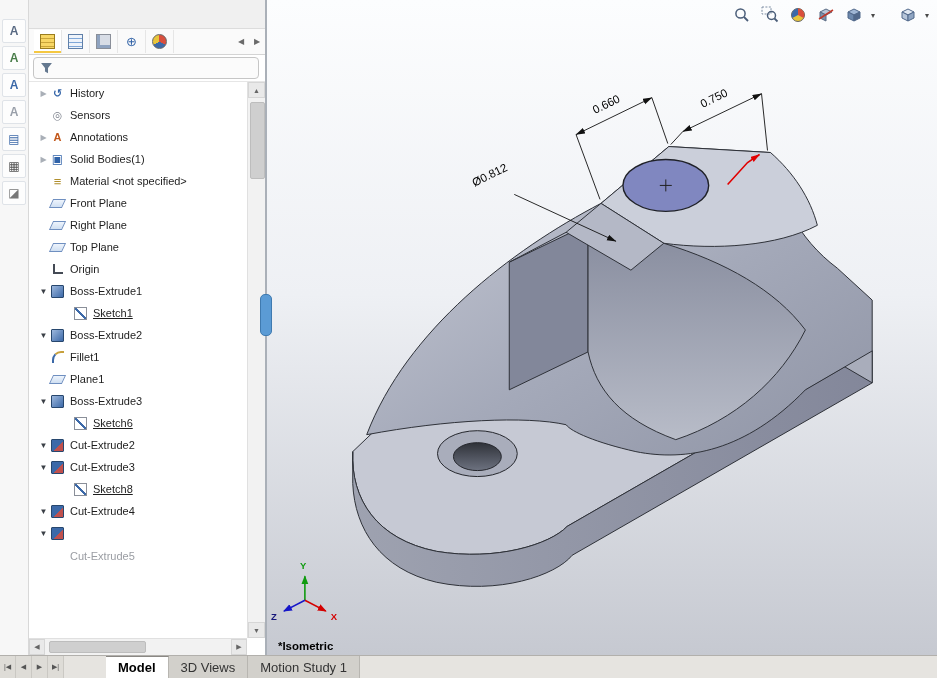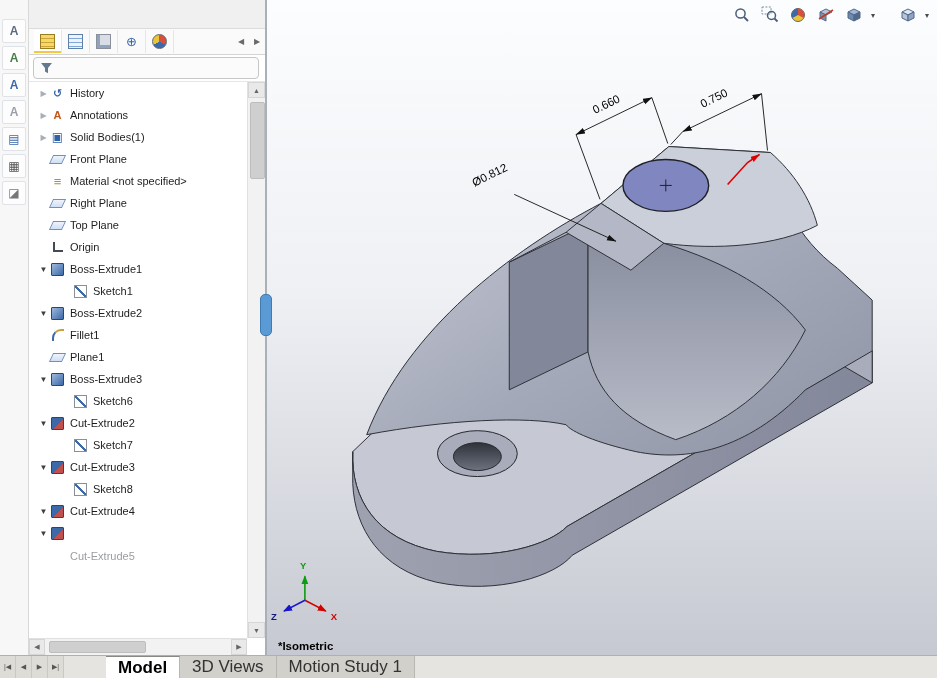--- a/index.html
+++ b/index.html
@@ -24,21 +24,21 @@
   .tabbtn{width:27px;height:23px;display:flex;align-items:center;justify-content:center;border-right:1px solid #e6e6e6;cursor:default;}
   .tabbtn.active{background:#fff;box-shadow:inset 0 -2px 0 #f5c842;}
   .tab-ovf{margin-left:auto;display:flex;}
   .ovfbtn{width:16px;height:20px;display:flex;align-items:center;justify-content:center;font-size:8px;color:#6a6a6a;}
 
   .filterrow{height:27px;display:flex;align-items:center;padding:3px 6px 3px 4px;border-bottom:1px solid #e6e6e6;box-sizing:border-box;}
   .filterbox{flex:1;height:20px;border:1px solid #c6c6c6;border-radius:4px;background:#fbfbfb;display:flex;align-items:center;padding-left:6px;}
 
   .tree{position:absolute;top:82px;left:0;right:18px;bottom:17px;overflow:hidden;font-size:11px;color:#1e1e1e;}
   .trow{display:flex;align-items:center;height:22px;padding-left:8px;white-space:nowrap;}
-  .trow.lvl1{padding-left:44px;}
+  .trow.lvl1{padding-left:44px;text-decoration:underline;}
   .exp{width:13px;text-align:center;font-size:8px;flex:0 0 13px;}
   .exp.closed{color:#a9afb7;}
   .exp.open{color:#3a3f46;}
   .tlabel{margin-left:5px;}
   .tlabel.m{color:#9a9da3;margin-top:45px;}
 
   
   .ticon{width:15px;height:15px;display:inline-flex;align-items:center;justify-content:center;flex:0 0 15px;font-size:11px;line-height:15px;}
   [data-icon="history-icon"]::before{content:"↺";color:#3565a8;font-weight:bold;}
   [data-icon="sensors-icon"]::before{content:"◎";color:#7a7f8a;}
@@ -77,21 +77,21 @@
   .hudbtn{width:22px;height:20px;display:flex;align-items:center;justify-content:center;}
   .caret{font-size:8px;color:#4a4a4a;}
   .hudgap{width:10px;}
   .svgwrap{position:absolute;left:0;top:0;width:670px;height:655px;}
   svg{font-family:"Liberation Sans","DejaVu Sans",sans-serif;}
 
   
   .bottombar{position:absolute;left:0;top:655px;width:937px;height:23px;background:#e6e4e0;border-top:1px solid #b2b0ac;display:flex;align-items:stretch;box-sizing:border-box;}
   .navbtn{width:15px;display:flex;align-items:center;justify-content:center;font-size:7px;color:#555;background:#dedcd7;border-right:1px solid #cac8c3;}
   .tabspacer{width:42px;}
-  .tab{padding:0 12px;display:flex;align-items:center;font-size:17px;color:#333;background:#d2d0cb;border-right:1px solid #b8b6b1;}
+  .tab{padding:0 12px;display:flex;align-items:center;font-size:13px;color:#333;background:#d2d0cb;border-right:1px solid #b8b6b1;}
   .tab.active{background:#fff;font-weight:bold;border-top:1px solid #8a8884;color:#000;}
 </style>
 </head>
 <body>
 
 <div id="root">
 
   <div class="lstrip">
     <div class="ico">A</div>
     <div class="ico">A</div>
@@ -135,38 +135,43 @@
       </div>
     </div>
 
     <div class="tree">
       <div class="trow lvl0">
           <span class="exp closed">▶</span>
           <span class="ticon" data-icon="history-icon"></span>
           <span class="tlabel">History</span>
         </div>
       <div class="trow lvl0">
+          <span class="exp"></span>
+          <span class="ticon" data-icon="sensors-icon"></span>
+          <span class="tlabel">Sensors</span>
+        </div>
+      <div class="trow lvl0">
           <span class="exp closed">▶</span>
           <span class="ticon" data-icon="annotations-icon"></span>
           <span class="tlabel">Annotations</span>
         </div>
       <div class="trow lvl0">
           <span class="exp closed">▶</span>
           <span class="ticon" data-icon="solid-bodies-icon"></span>
           <span class="tlabel">Solid Bodies(1)</span>
         </div>
       <div class="trow lvl0">
           <span class="exp"></span>
+          <span class="ticon" data-icon="material-icon"></span>
+          <span class="tlabel">Material &lt;not specified&gt;</span>
+        </div>
+      <div class="trow lvl0">
+          <span class="exp"></span>
           <span class="ticon" data-icon="plane-icon"></span>
           <span class="tlabel">Front Plane</span>
-        </div>
-      <div class="trow lvl0">
-          <span class="exp"></span>
-          <span class="ticon" data-icon="material-icon"></span>
-          <span class="tlabel">Material &lt;not specified&gt;</span>
         </div>
       <div class="trow lvl0">
           <span class="exp"></span>
           <span class="ticon" data-icon="plane-icon"></span>
           <span class="tlabel">Right Plane</span>
         </div>
       <div class="trow lvl0">
           <span class="exp"></span>
           <span class="ticon" data-icon="plane-icon"></span>
           <span class="tlabel">Top Plane</span>
@@ -206,24 +211,20 @@
           <span class="tlabel">Boss-Extrude3</span>
         </div>
       <div class="trow lvl1">
           <span class="ticon" data-icon="sketch-icon"></span>
           <span class="tlabel">Sketch6</span>
         </div>
       <div class="trow lvl0">
           <span class="exp open">▼</span>
           <span class="ticon" data-icon="cut-extrude-icon"></span>
           <span class="tlabel">Cut-Extrude2</span>
-        </div>
-      <div class="trow lvl1">
-          <span class="ticon" data-icon="sketch-icon"></span>
-          <span class="tlabel">Sketch7</span>
         </div>
       <div class="trow lvl0">
           <span class="exp open">▼</span>
           <span class="ticon" data-icon="cut-extrude-icon"></span>
           <span class="tlabel">Cut-Extrude3</span>
         </div>
       <div class="trow lvl1">
           <span class="ticon" data-icon="sketch-icon"></span>
           <span class="tlabel">Sketch8</span>
         </div>

